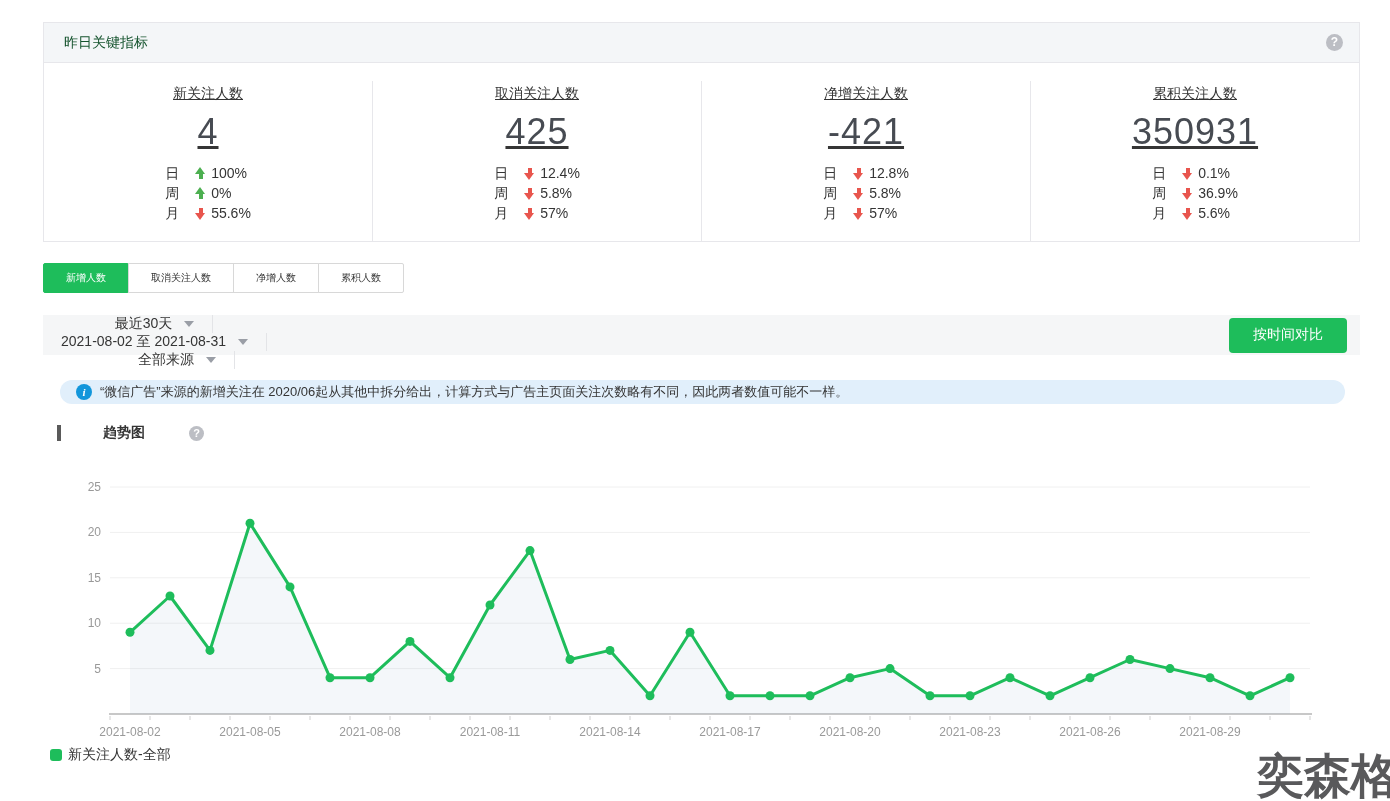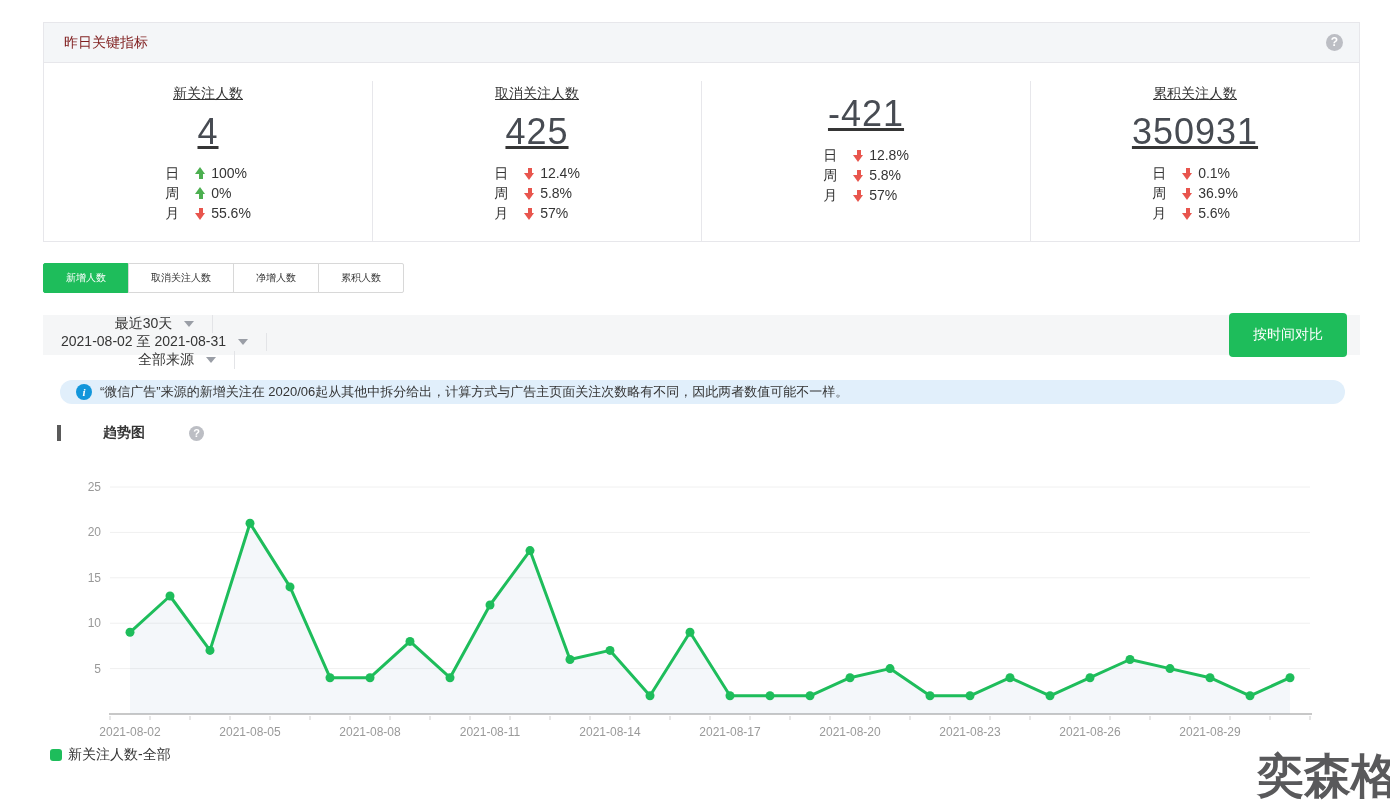--- a/index.html
+++ b/index.html
@@ -4,21 +4,21 @@
 <style>
   * { margin:0; padding:0; box-sizing:border-box; }
   html,body { width:1390px; height:801px; overflow:hidden; background:#fff;
     font-family:"Liberation Sans", sans-serif; color:#353535; }
   body { position:relative; }
 
   
   .kpi-panel { margin:22px 30px 0 43px; width:1317px; border:1px solid #e7e7eb; }
   .kpi-head { height:40px; background:#f4f6f8; border-bottom:1px solid #e7e7eb;
     display:flex; align-items:center; justify-content:space-between; padding:0 16px 0 20px;
-    font-size:14px; color:#7f1d1d;gap:16px; }
+    font-size:14px; color:#14532d;gap:16px; }
   .help { width:17px; height:17px; border-radius:50%; background:#bcbec4; color:#fff;
     font-size:12px; line-height:17px; text-align:center; display:inline-block; cursor:pointer; }
   .help::before { content:"?"; font-weight:bold; }
   .kpi-body { display:flex; height:178px; padding:18px 0 0 0;text-decoration:underline; }
   .kpi-col { flex:1; border-right:1px solid #e7e7eb; text-align:center; padding-top:4px; }
   .kpi-col:last-child { border-right:none; }
   .kpi-title { font-size:14px; color:#353535; }
   .kpi-value { font-size:36px; color:#474b52; margin:8px 0 10px; letter-spacing:1px; }
   .kpi-rows { display:inline-block; text-align:left; font-size:14px; }
   .kpi-row { display:flex; align-items:center; height:20px; line-height:20px; }
@@ -41,21 +41,21 @@
 
   
   .filterbar { margin:22px 0 0 43px; width:1317px; height:40px; background:#f5f6f7;
     display:flex; align-items:center; justify-content:space-between; }
   .filters { display:flex; height:100%; align-items:center;flex-direction:column; }
   .filter { display:flex; align-items:center; height:24px; padding:0 18px;
     border-right:1px solid #e3e4e7; font-size:14px; cursor:pointer; }
   .filter.wide { min-width:160px; justify-content:flex-end; }
   .caret { width:0; height:0; border-left:5px solid transparent; border-right:5px solid transparent;
     border-top:6px solid #9a9ea6; display:inline-block; margin-left:12px; }
-  .compare-btn { height:44px; padding:0 24px; margin-right:13px; background:var(--green);
+  .compare-btn { height:35px; padding:0 24px; margin-right:13px; background:var(--green);
     color:#fff; font-size:14px; border:none; border-radius:4px; cursor:pointer; }
 
   
   .notice { margin:25px 0 0 60px; width:1285px; height:24px; background:var(--notice-bg);
     border-radius:14px; display:flex; align-items:center; padding:0 16px; font-size:13px; color:#353535; }
   .info-icon { width:16px; height:16px; border-radius:50%; background:var(--notice-blue); color:#fff;
     font-size:11px; line-height:16px; text-align:center; margin-right:8px; flex:none;
     font-family:"Liberation Serif", serif; font-style:italic; font-weight:bold; }
   .info-icon::before { content:"i"; }
 
@@ -121,20 +121,21 @@
         </div>
         <div class="kpi-row" data-dir="down">
           <span class="kpi-row-label">月</span>
           <span class="arrow"></span>
           <span class="kpi-row-value">57%</span>
         </div>
       </div>
     </div>
 
     <div class="kpi-col">
+      <div class="kpi-title">净增关注人数</div>
       <div class="kpi-value">-421</div>
       <div class="kpi-rows">
         <div class="kpi-row" data-dir="down">
           <span class="kpi-row-label">日</span>
           <span class="arrow"></span>
           <span class="kpi-row-value">12.8%</span>
         </div>
         <div class="kpi-row" data-dir="down">
           <span class="kpi-row-label">周</span>
           <span class="arrow"></span>

